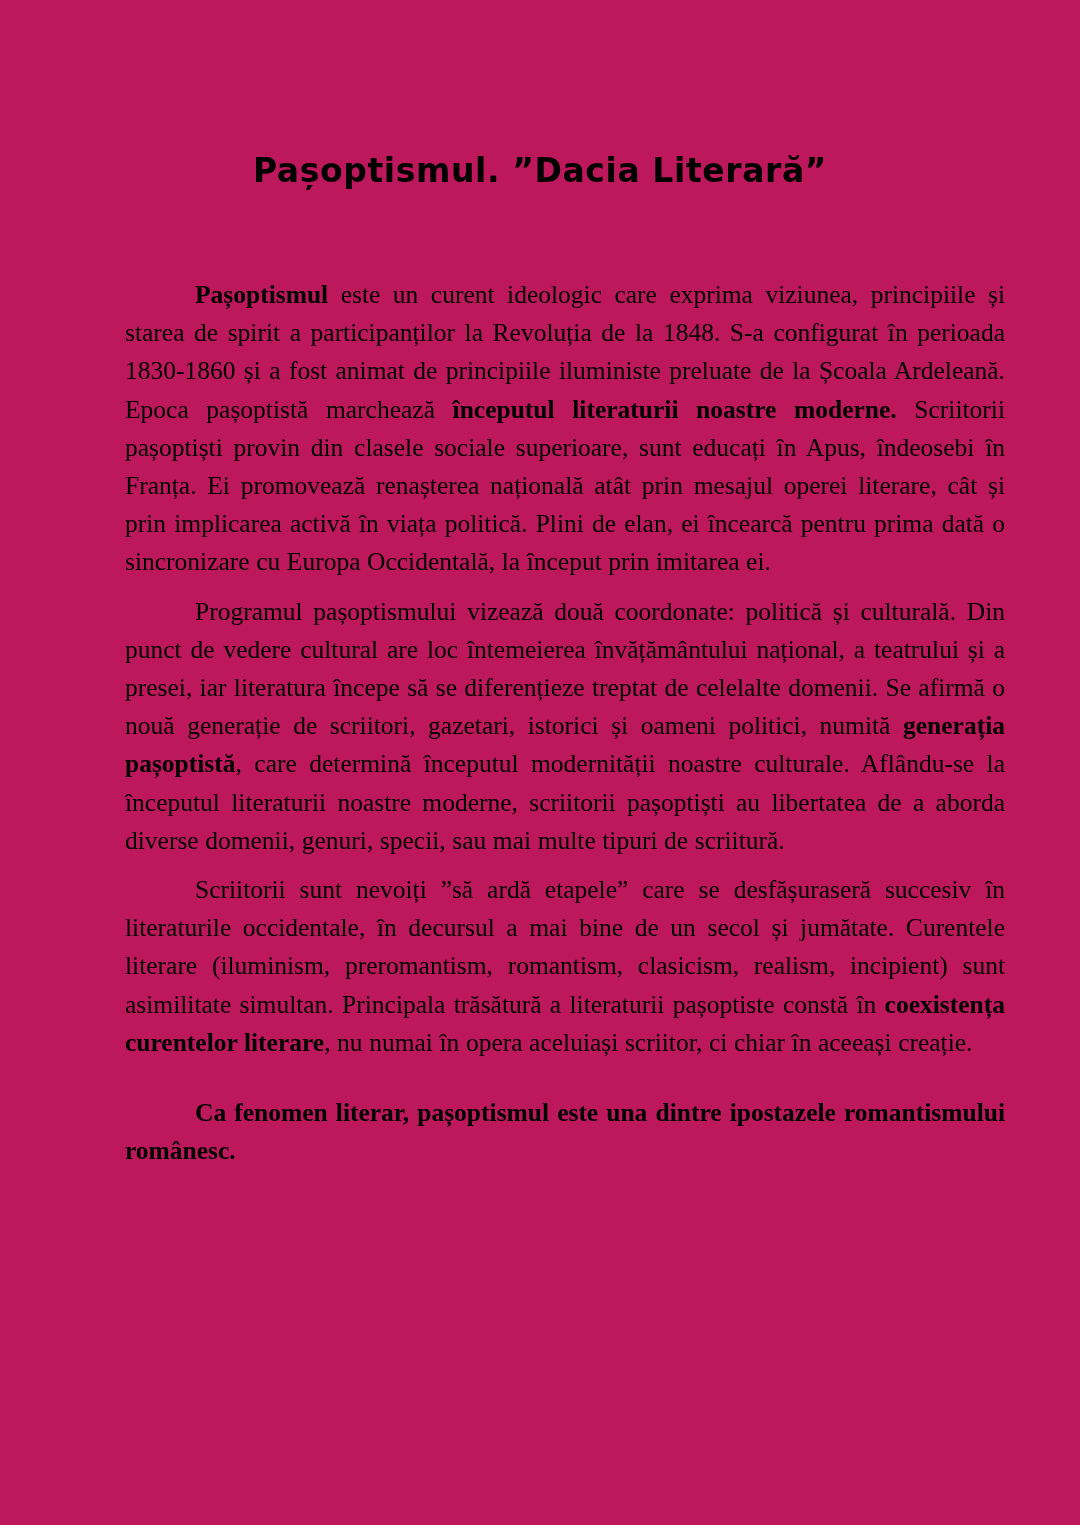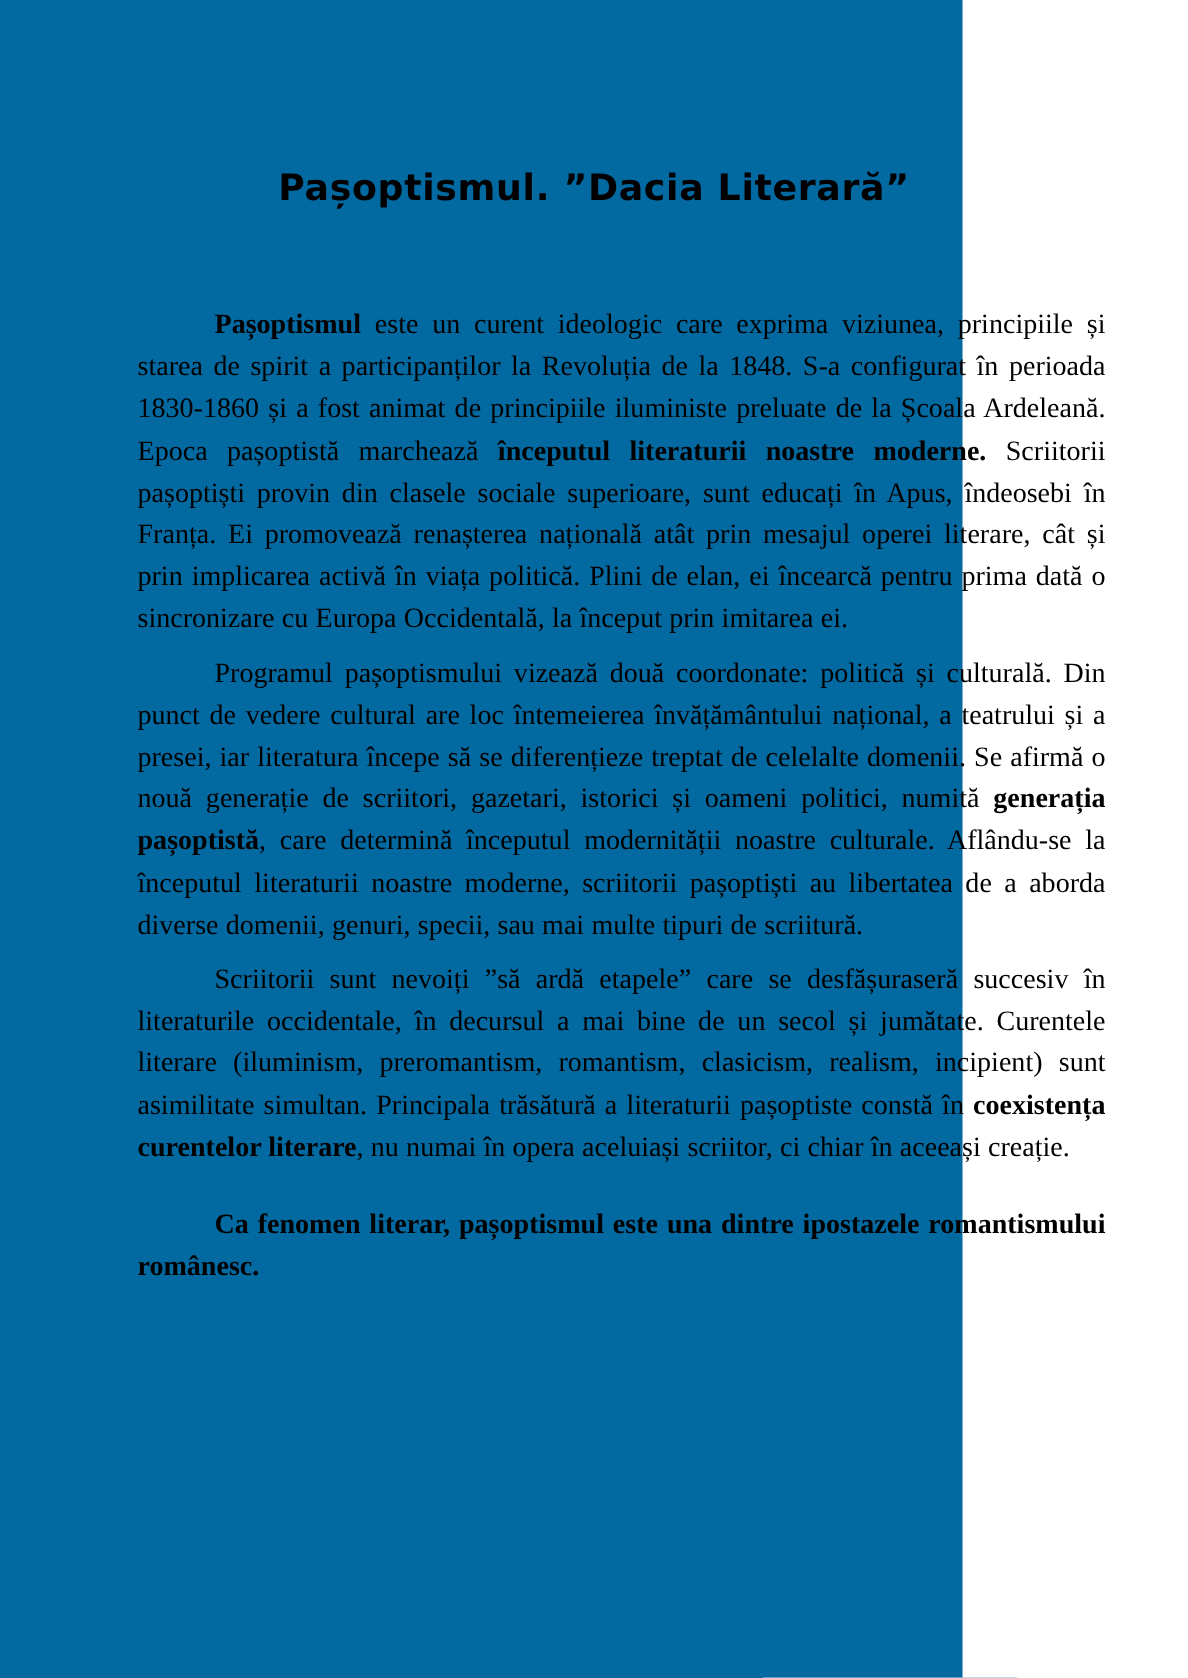--- a/index.html
+++ b/index.html
@@ -12,23 +12,23 @@
     width: 1080px;
     height: 1525px;
     overflow: hidden;
     font-family: "Liberation Serif", "DejaVu Serif", serif;
     color: #000000;
     -webkit-font-smoothing: antialiased;
   }
 
   .page {
     position: relative;
-    width: 875px;
+    width: 1080px;
     height: 1525px;
-    background: #0369a1;
+    background: #be185d;
     box-sizing: border-box;
   }
 
   .doc-title {
     position: absolute;
     top: 128px;
     left: 0;
     width: 1080px;
     text-align: center;
     font-family: "DejaVu Sans", "Liberation Sans", sans-serif;

